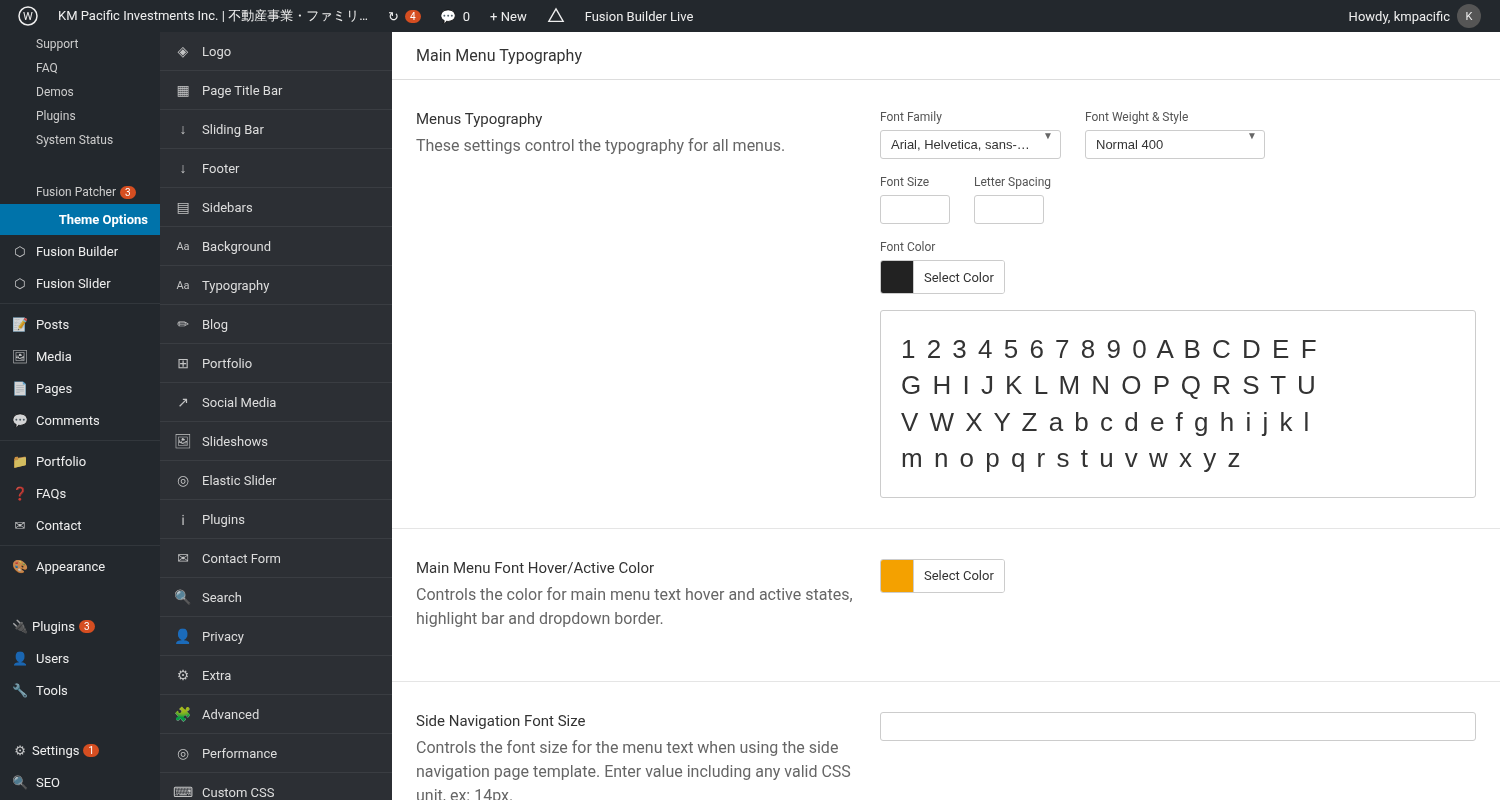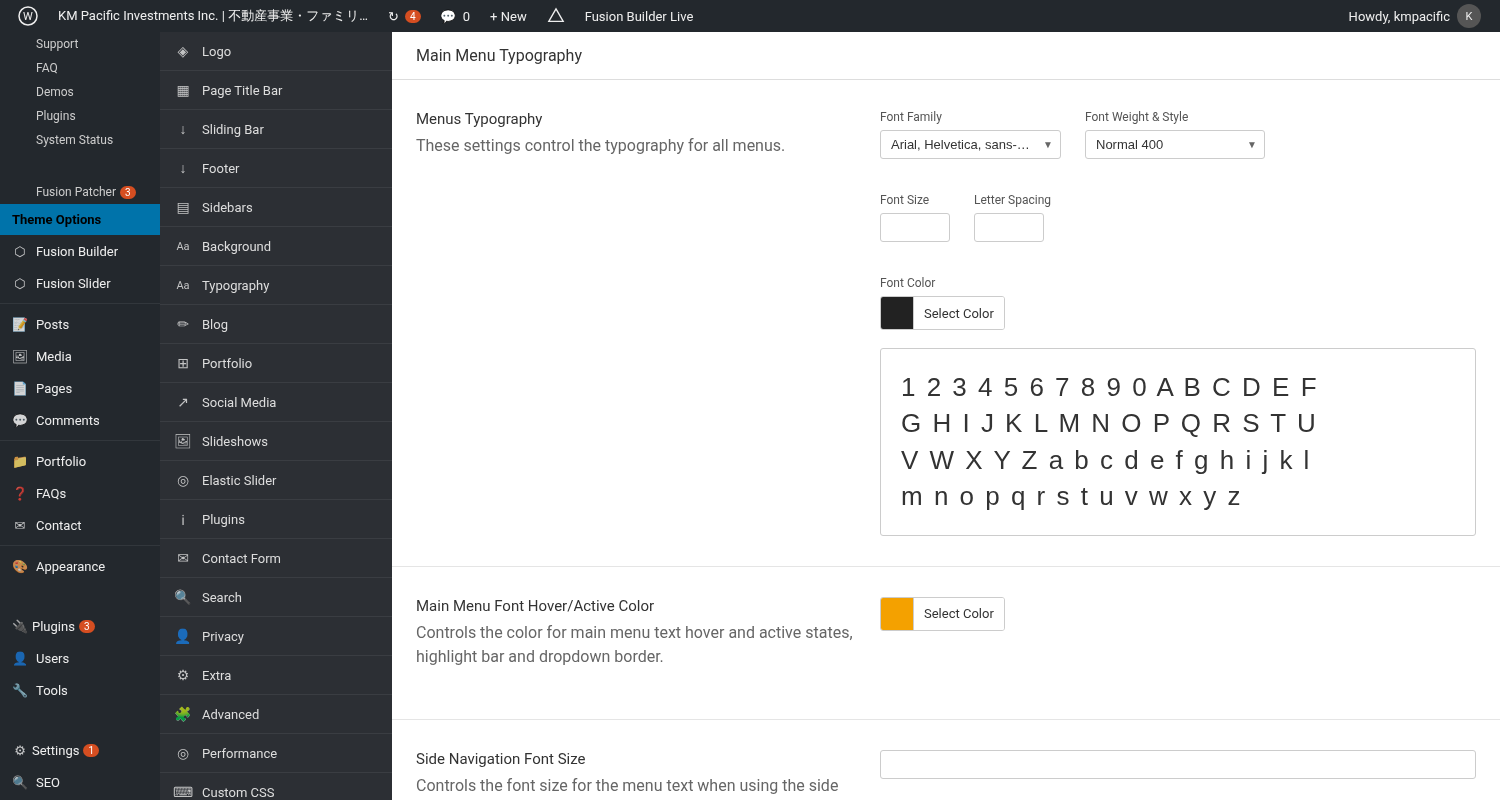--- a/index.html
+++ b/index.html
@@ -10,21 +10,21 @@
     .adminbar-item { color: #eee; padding: 0 10px; height: 32px; display: flex; align-items: center; gap: 6px; cursor: pointer; font-size: 13px; white-space: nowrap; }
     .adminbar-badge { background: #d54e21; color: #fff; border-radius: 10px; padding: 1px 5px; font-size: 10px; }
     .adminbar-right { margin-left: auto; }
 
     
     #main-layout { display: flex; flex: 1; overflow: hidden; }
 
     
     #wp-admin-sidebar { width: 160px; background: #23282d; flex-shrink: 0; overflow-y: auto; color: #eee; }
     .wp-menu-item { padding: 8px 12px; cursor: pointer; display: flex; align-items: center; gap: 8px; color: #eee; font-size: 13px; }
-    .wp-menu-item.active { background: #0073aa; color: #000000; }
+    .wp-menu-item.active { background: #0073aa; color: #ffffff; justify-content: flex-end; }
     .wp-menu-item .menu-icon { width: 16px; height: 16px; opacity: 0.8; display: flex; align-items: center; justify-content: center; flex-shrink: 0; }
     .wp-menu-separator { height: 1px; background: #32373c; margin: 4px 0; }
     .wp-submenu-item { padding: 5px 12px 5px 36px; cursor: pointer; color: #ccc; font-size: 12px; }
     .has-badge { display: flex; align-items: center; gap: 4px; margin-top: 28px; }
     .menu-badge { background: #d54e21; color: #fff; border-radius: 10px; padding: 1px 5px; font-size: 10px; }
 
     
     #theme-sidebar { width: 232px; background: #2c2f34; flex-shrink: 0; overflow-y: auto; color: #ddd; }
     .theme-menu-item { padding: 10px 14px; cursor: pointer; display: flex; align-items: center; gap: 10px; color: #ddd; font-size: 13px; border-bottom: 1px solid #3a3d42; }
     .theme-menu-item .t-icon { width: 18px; height: 18px; display: flex; align-items: center; justify-content: center; flex-shrink: 0; opacity: 0.85; font-size: 14px; }
@@ -34,25 +34,25 @@
     .content-header { background: #fff; padding: 14px 24px; border-bottom: 1px solid #ddd; }
     .content-header h2 { font-size: 16px; color: #333; font-weight: 400; }
 
     .settings-section { background: #fff; margin: 0; padding: 30px 24px; border-bottom: 1px solid #e5e5e5; }
     .settings-section-title { font-size: 15px; font-weight: 400; color: #333; margin-bottom: 6px; }
     .settings-section-desc { font-size: 16px; color: #666; margin-bottom: 20px; line-height: 1.5; }
     .settings-row { display: flex; gap: 24px; align-items: flex-start; }
     .settings-left { width: 440px; flex-shrink: 0; }
     .settings-controls { flex: 1; }
 
-    .control-group { margin-bottom: 18px; }
+    .control-group { }
     .control-label { font-size: 12px; color: #555; margin-bottom: 6px; }
     .control-row { display: flex; gap: 12px; flex-wrap: wrap; }
 
-    .select-control { position: relative; display: inline-flex; align-items: center; }
+    .select-control { position: relative; display: inline-flex; align-items: flex-start; }
     .select-control select { appearance: none; background: #fff; border: 1px solid #ccc; padding: 6px 30px 6px 10px; font-size: 13px; color: #333; border-radius: 3px; cursor: pointer; min-width: 180px; }
     .select-control .chevron { position: absolute; right: 8px; pointer-events: none; color: #666; font-size: 10px; }
 
     .input-small { border: 1px solid #ccc; padding: 6px 10px; font-size: 13px; color: #333; border-radius: 3px; width: 70px; background: #fff; }
 
     .color-btn { display: flex; align-items: flex-end; gap: 0; border: 1px solid #ccc; border-radius: 3px; overflow: hidden; cursor: pointer; }
     .color-swatch { width: 32px; height: 32px; flex-shrink: 0; }
     .color-swatch.dark { background: #222; }
     .color-swatch.orange { background: #f4a100; }
     .color-label { padding: 0 10px; font-size: 13px; color: #333; background: #fff; height: 32px; display: flex; align-items: center; border-left: 1px solid #ccc; }

